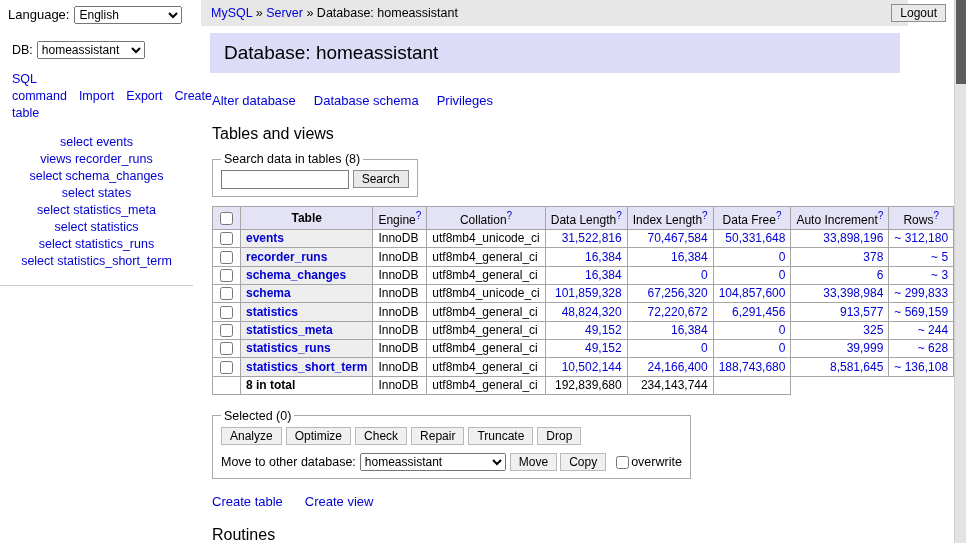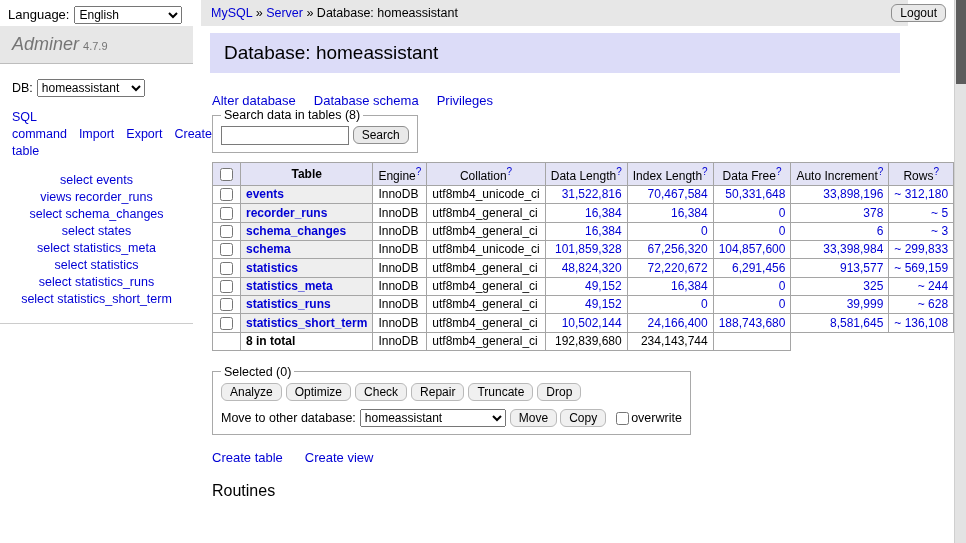--- a/index.html
+++ b/index.html
@@ -8,21 +8,21 @@
   .screen { position:relative; width:966px; height:543px; overflow:hidden; background:#fff; font-size:13px; }
   a { color:var(--link-color,#0000d4); text-decoration:none; cursor:pointer; }
 
   
   .lang-row { position:absolute; top:6px; left:8px; }
   .lang-row label { margin-right:5px; }
   .lang-row select { width:108px; font-size:12px; font-family:inherit; }
   .breadcrumb { position:absolute; left:201px; top:0; width:707px; height:26px; background:var(--bar-bg,#e7e7e7); padding:6px 10px; font-size:12.5px; white-space:nowrap; }
   .logout { position:absolute; top:4px; right:20px; }
 
-  button { font-family:inherit; font-size:12px; background:#e9e9e9; border:1px solid #8f8f8f; border-radius:6px; padding:1px 8px; color:#000; }
+  button { font-family:inherit; font-size:12px; background:#e9e9e9; border:1px solid #8f8f8f; border-radius:0; padding:1px 8px; color:#000; }
   button:disabled { color:#000000; border-color:#b9b9b9; background:#f0f0f0; }
 
   
   .sidebar { position:absolute; left:0; top:26px; width:193px; bottom:0; font-size:12.5px; }
   .logo { background:var(--bar-bg,#e7e7e7); border-bottom:1px solid #bdbdbd; padding:8px 12px; }
   .appname { font-style:italic; font-size:18px; color:#757575; }
   .version { font-size:11px; color:#757575; margin-left:4px; }
   .db-row { padding:15px 12px 12px; }
   .db-row select { width:108px; font-size:12px; margin-left:4px; font-family:inherit; }
   .side-links { padding:0 12px; line-height:17px; width:185px; }
@@ -69,42 +69,40 @@
 
   <div class="lang-row" data-name="language-bar">
     <label data-name="language-label">Language:</label><select data-name="language-select"><option>English</option></select>
   </div>
 
   <div class="breadcrumb" id="breadcrumb" data-name="breadcrumb"><a data-name="breadcrumb-item-mysql" href="#">MySQL</a><span data-name="breadcrumb-separator"> » </span><a data-name="breadcrumb-item-server" href="#">Server</a><span data-name="breadcrumb-separator"> » </span><span data-name="breadcrumb-current">Database: homeassistant</span></div>
 
   <button class="logout" data-name="logout-button">Logout</button>
 
   <div class="sidebar" data-name="sidebar">
-    <div class="logo" data-name="app-logo">
-      <span class="appname" data-name="app-name">Adminer</span><span class="version" data-name="app-version">4.7.9</span>
-    </div>
     <div class="db-row" data-name="db-selector-row">
       <label data-name="db-label">DB:</label><select data-name="db-select"><option>homeassistant</option></select>
     </div>
     <div class="side-links" id="side-links" data-name="sidebar-links"><a data-name="sidebar-link-sql-command" href="#">SQL command</a><a data-name="sidebar-link-import" href="#">Import</a><a data-name="sidebar-link-export" href="#">Export</a><a data-name="sidebar-link-create-table" href="#">Create table</a></div>
     <div class="table-links" id="table-links" data-name="sidebar-table-links">
         <p data-name="sidebar-table-link-row"><a data-name="table-select-link-events" href="#">select events</a></p>
         <p data-name="sidebar-table-link-row"><a data-name="table-select-link-recorder-runs" href="#">views recorder_runs</a></p>
         <p data-name="sidebar-table-link-row"><a data-name="table-select-link-schema-changes" href="#">select schema_changes</a></p>
         <p data-name="sidebar-table-link-row"><a data-name="table-select-link-states" href="#">select states</a></p>
         <p data-name="sidebar-table-link-row"><a data-name="table-select-link-statistics-meta" href="#">select statistics_meta</a></p>
         <p data-name="sidebar-table-link-row"><a data-name="table-select-link-statistics" href="#">select statistics</a></p>
         <p data-name="sidebar-table-link-row"><a data-name="table-select-link-statistics-runs" href="#">select statistics_runs</a></p>
         <p data-name="sidebar-table-link-row"><a data-name="table-select-link-statistics-short-term" href="#">select statistics_short_term</a></p>
       </div>
   </div>
 
   <div class="main" data-name="main-content">
     <h2 data-name="page-title">Database: homeassistant</h2>
     <div class="subnav" id="subnav" data-name="subnav"><a data-name="subnav-link-alter-database" href="#">Alter database</a><a data-name="subnav-link-database-schema" href="#">Database schema</a><a data-name="subnav-link-privileges" href="#">Privileges</a></div>
+    <h3 data-name="section-tables-heading">Tables and views</h3>
 
     <fieldset class="search-fs" data-name="search-fieldset">
       <legend data-name="search-legend">Search data in tables (8)</legend>
       <input type="text" data-name="search-input" value="" style="">
       <button data-name="search-button">Search</button>
     </fieldset>
 
     <table id="tables-table" data-name="tables-table">
       <thead>
           <tr id="thead-row" data-name="table-header-row">

